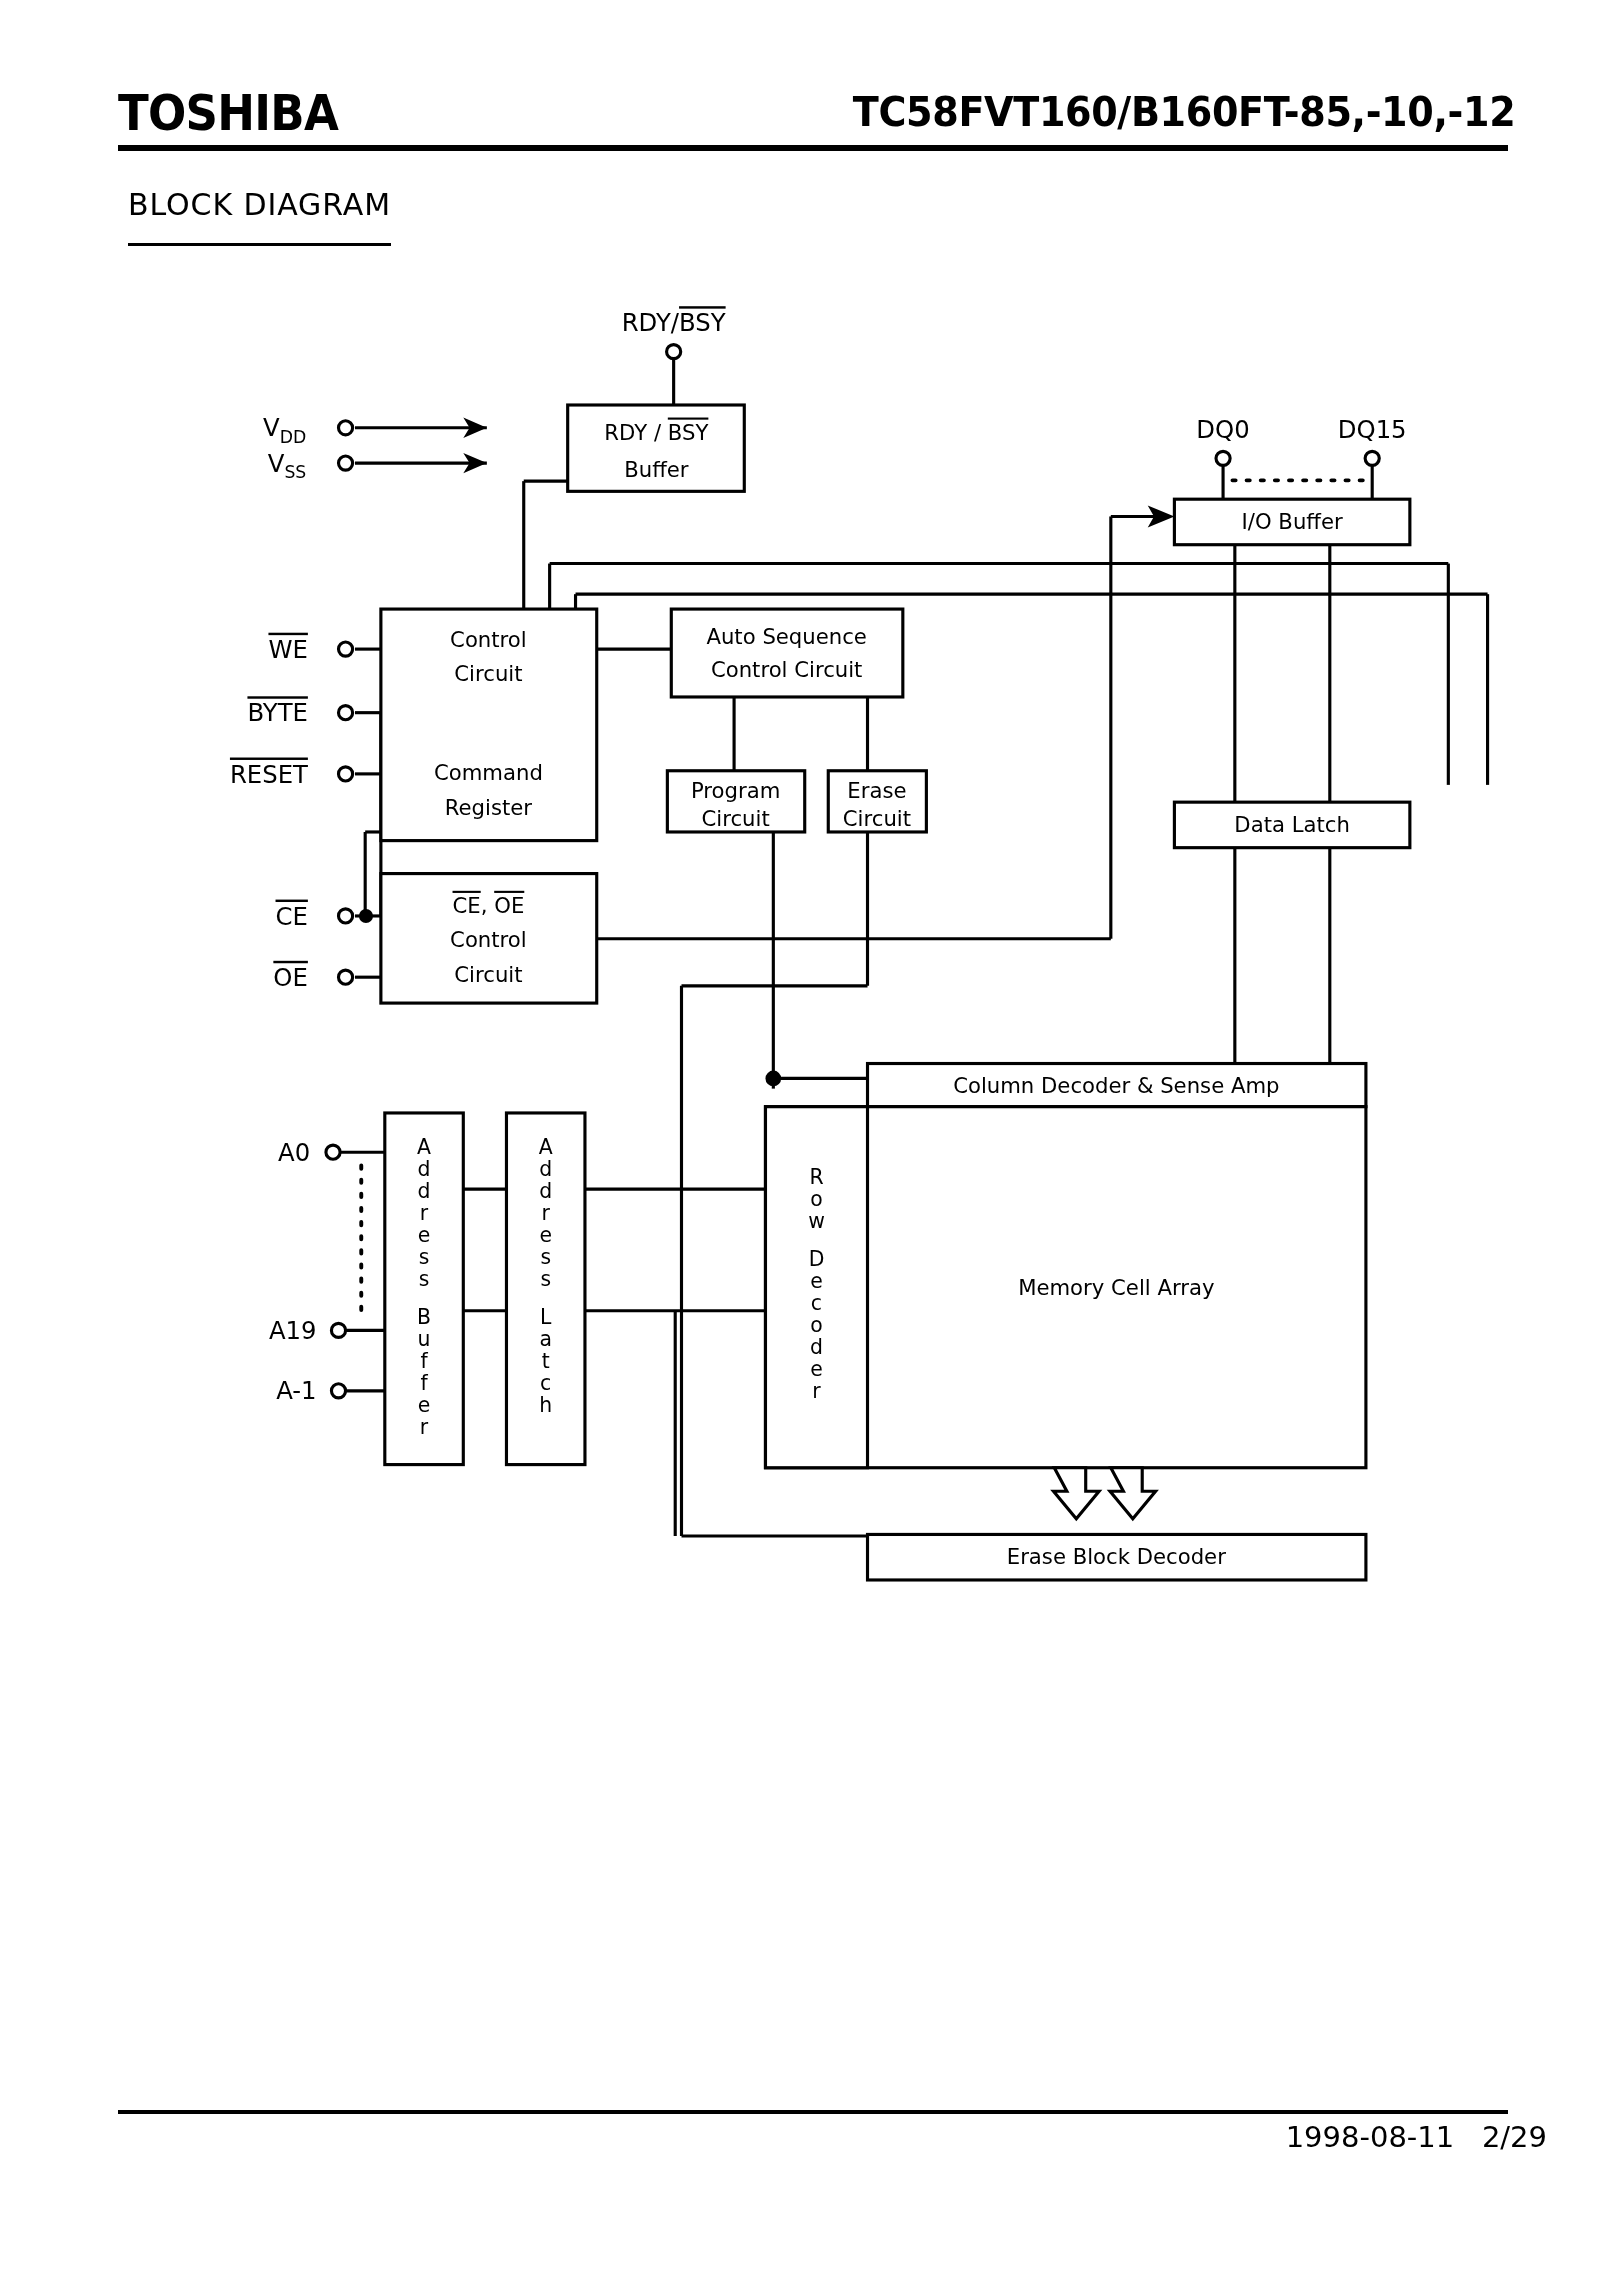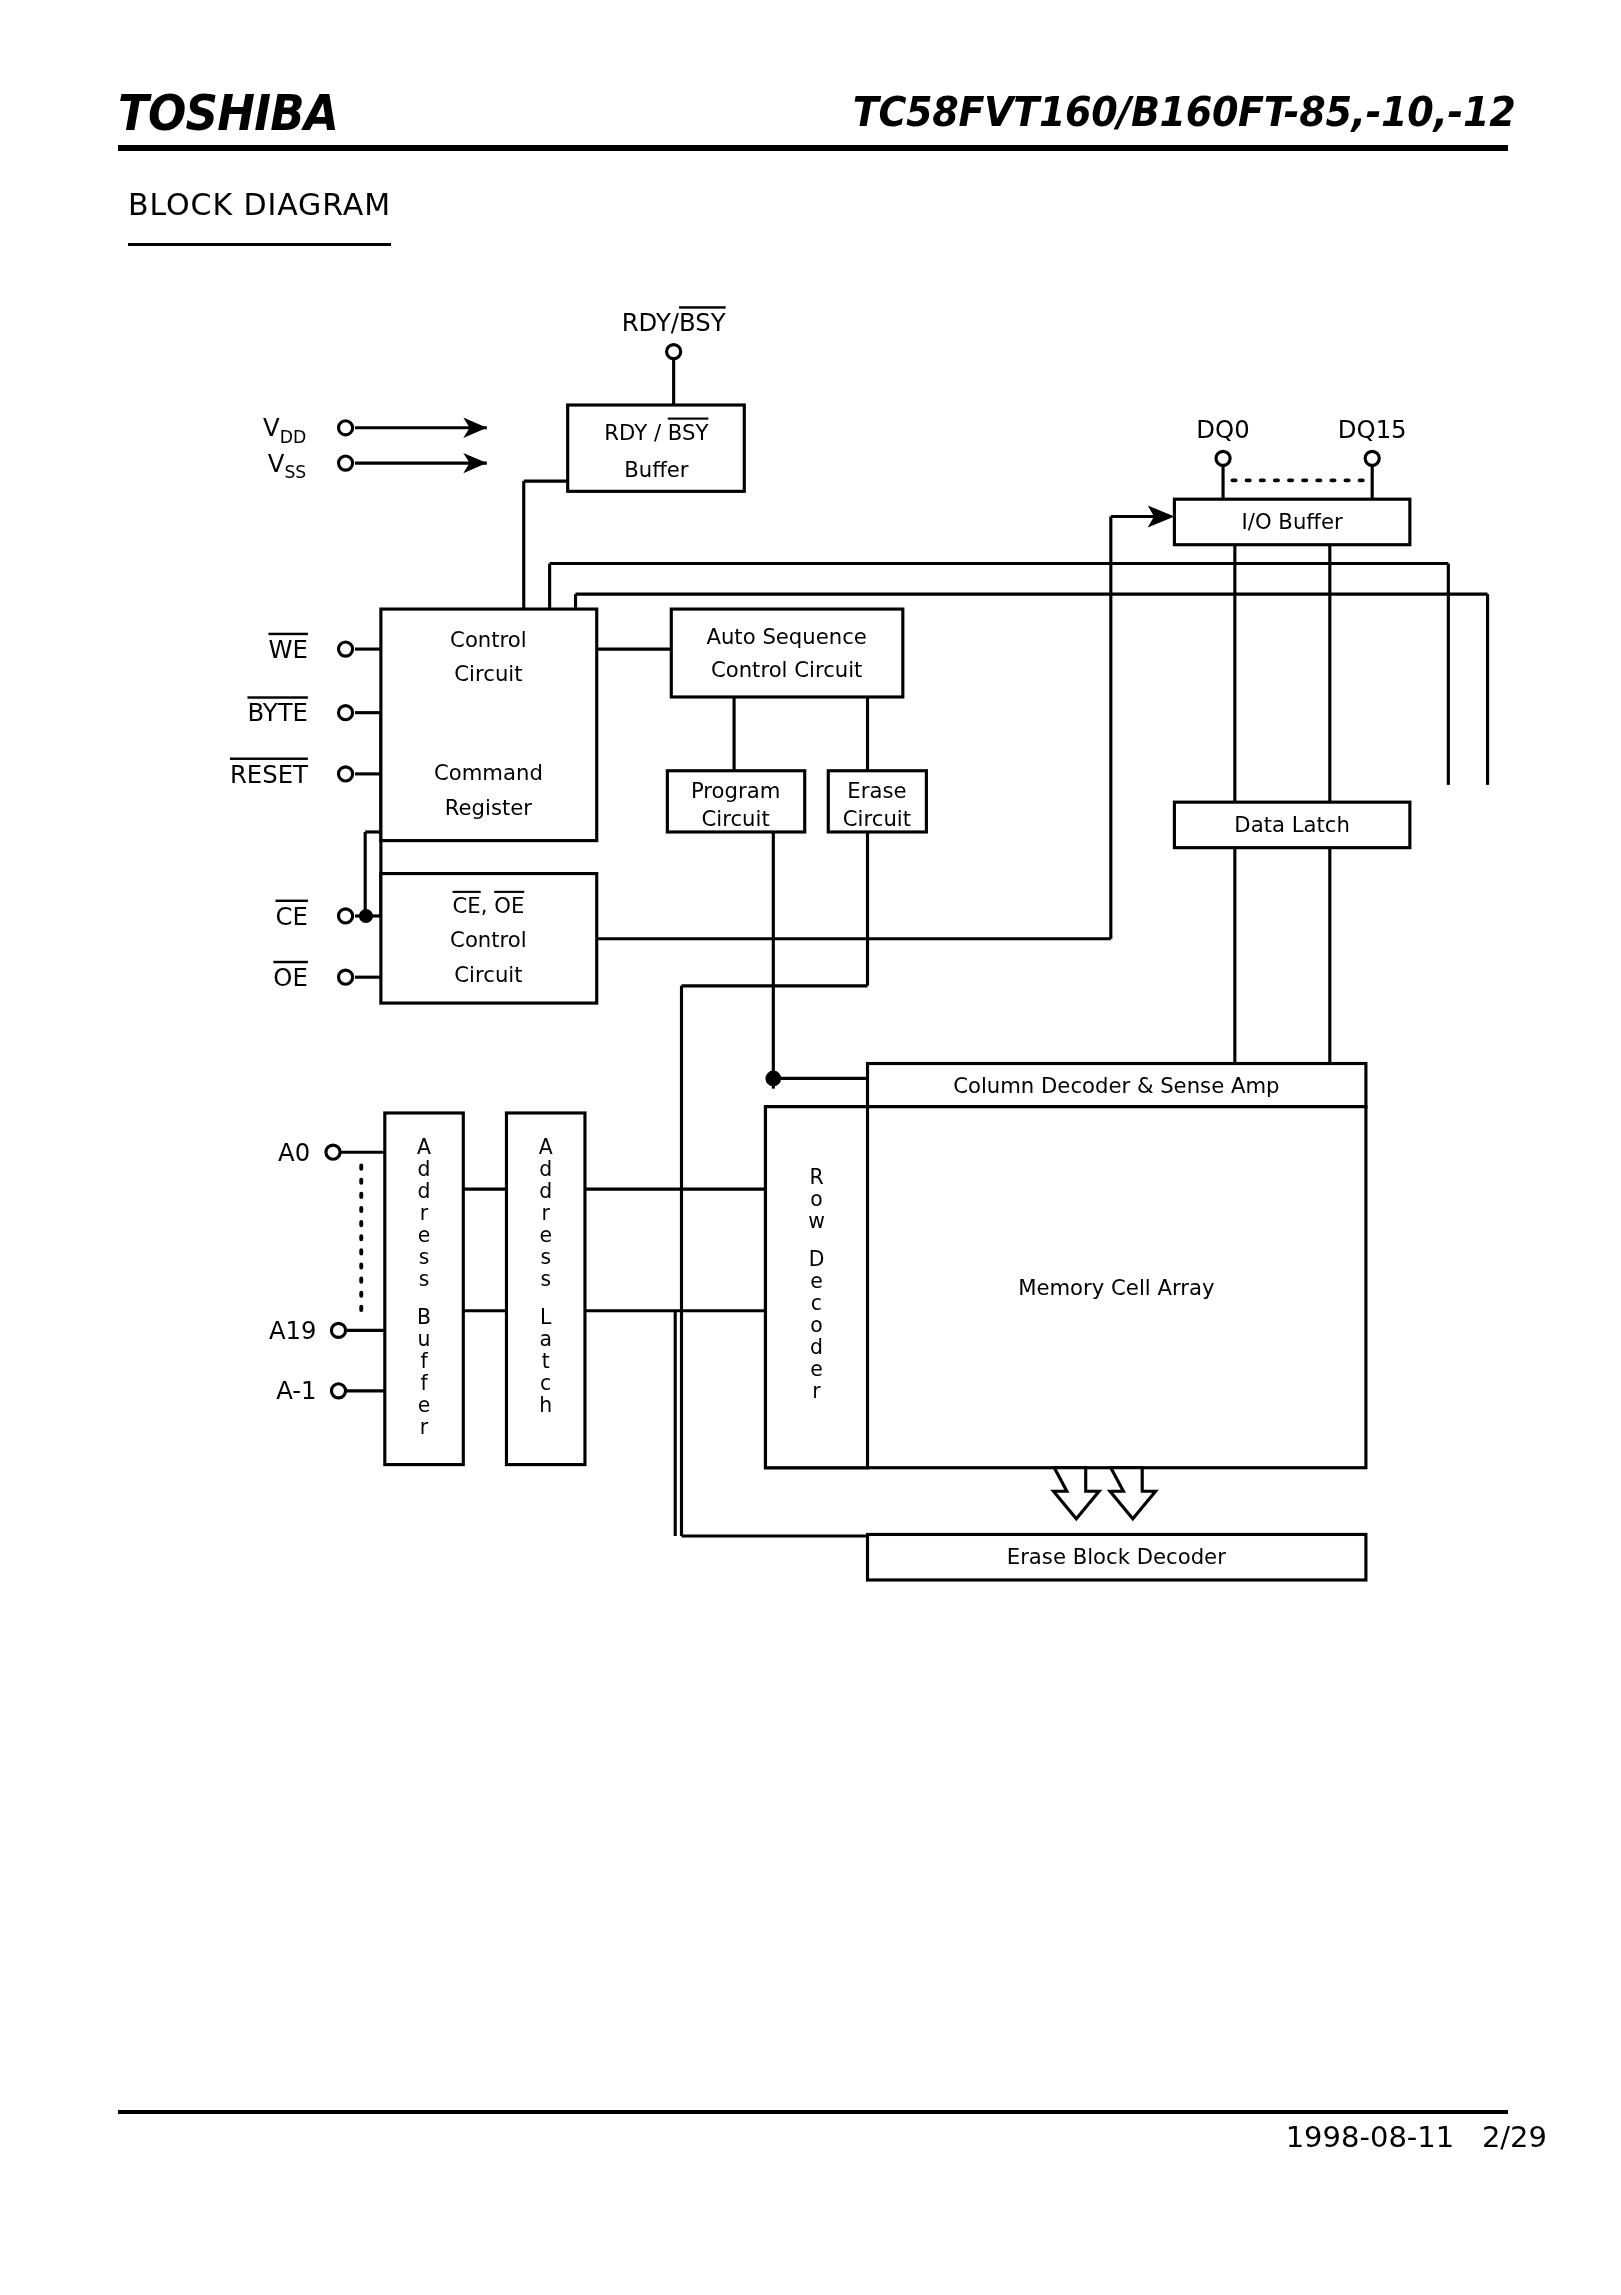--- a/index.html
+++ b/index.html
@@ -13,21 +13,21 @@
     font-family: "DejaVu Sans", sans-serif;
     color: #000000;
     position: relative;
     overflow: hidden;
   }
 
   
   #header {
     position: absolute;
     left: 0; top: 0;
-    width: 1586px; height: 173px; font-style: italic;
+    width: 1586px; height: 173px;
   }
   #brand {
     position: absolute;
     left: 118px; top: 85px;
     font-family: "DejaVu Sans", sans-serif;
     font-size: 49px;
     font-weight: bold;
     letter-spacing: -0.8px;
     transform: scaleX(0.92);
     transform-origin: left center;

